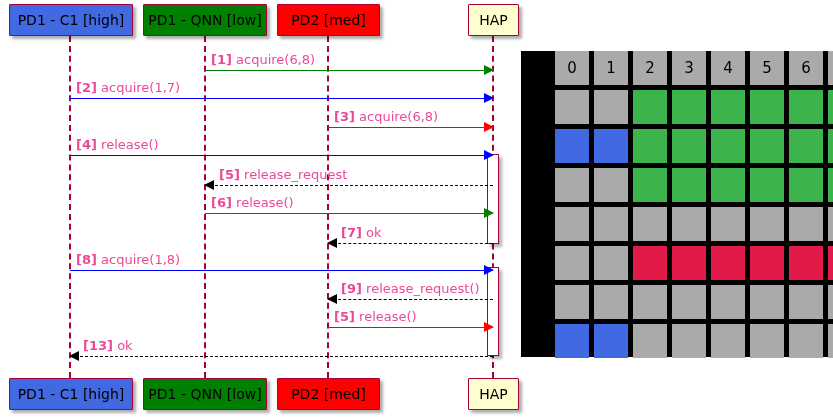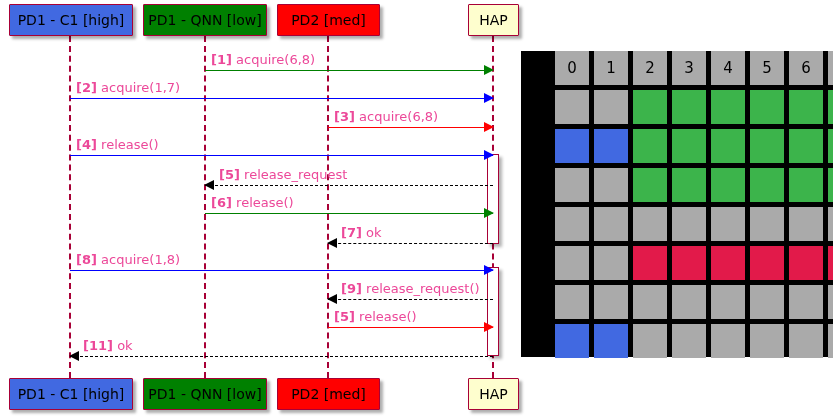--- a/index.html
+++ b/index.html
@@ -214,21 +214,21 @@
           <div class="head" style="border-left-color: rgb(255, 0, 0);"></div>
         </div>
         <div class="msg" style="left: 334px; top: 327px; width: 0px;">
           <div class="label"><b>[5]</b> <span>release()</span></div>
         </div>
         <div class="msg dotted to-left" style="left: 70px; top: 356px; width: 423px;">
           <div class="line" style="border-top-color: rgb(0, 0, 0);"></div>
           <div class="head" style="border-right-color: rgb(0, 0, 0);"></div>
         </div>
         <div class="msg" style="left: 83px; top: 356px; width: 0px;">
-          <div class="label"><b>[11]</b> <span>ok</span></div>
+          <div class="label"><b>[13]</b> <span>ok</span></div>
         </div>
       </div>
     <div id="participants-top">
         <div class="participant" style="left: 9px; top: 4px; width: 124px; height: 32px; background: rgb(65, 105, 225); border-color: rgb(168, 0, 54);">
           <span>PD1 - C1 [high]</span>
         </div>
         <div class="participant" style="left: 143px; top: 4px; width: 124px; height: 32px; background: rgb(0, 128, 0); border-color: rgb(168, 0, 54);">
           <span>PD1 - QNN [low]</span>
         </div>
         <div class="participant" style="left: 277px; top: 4px; width: 103px; height: 32px; background: rgb(255, 0, 0); border-color: rgb(168, 0, 54);">

